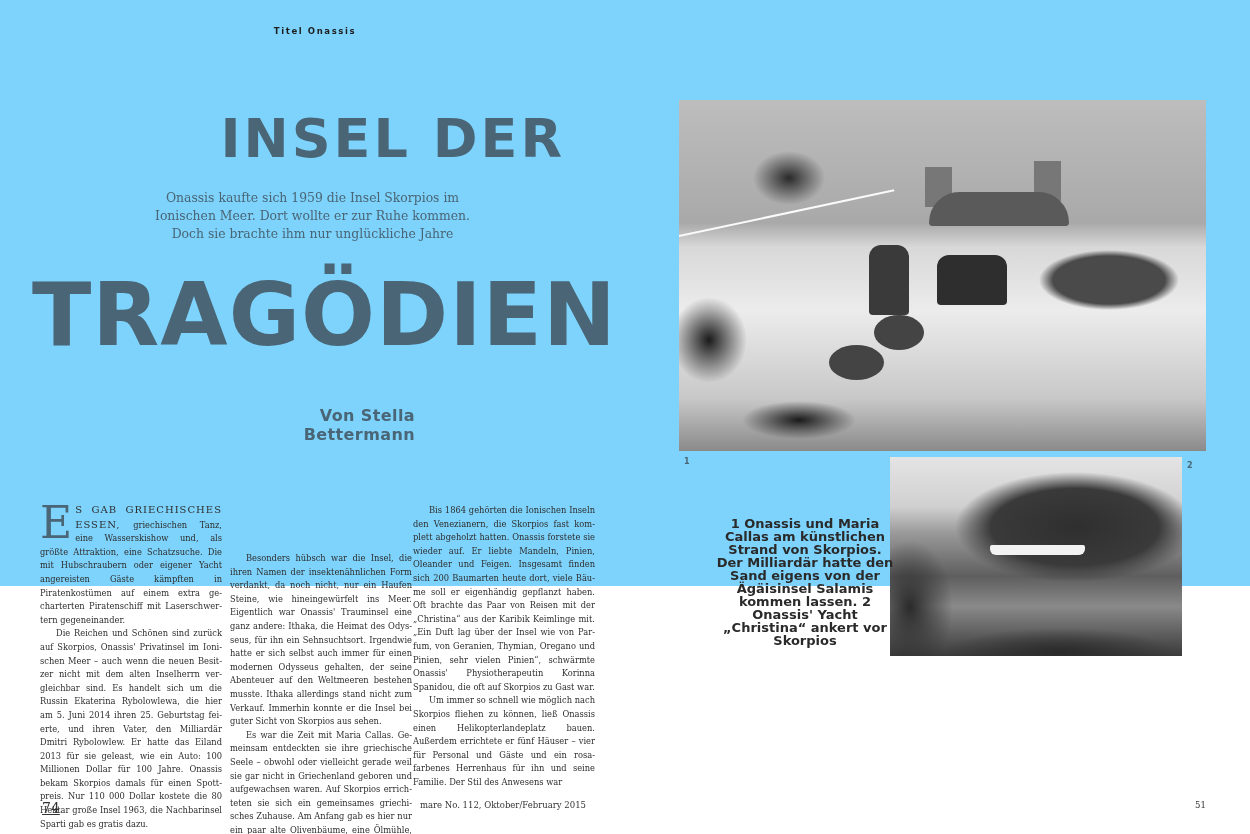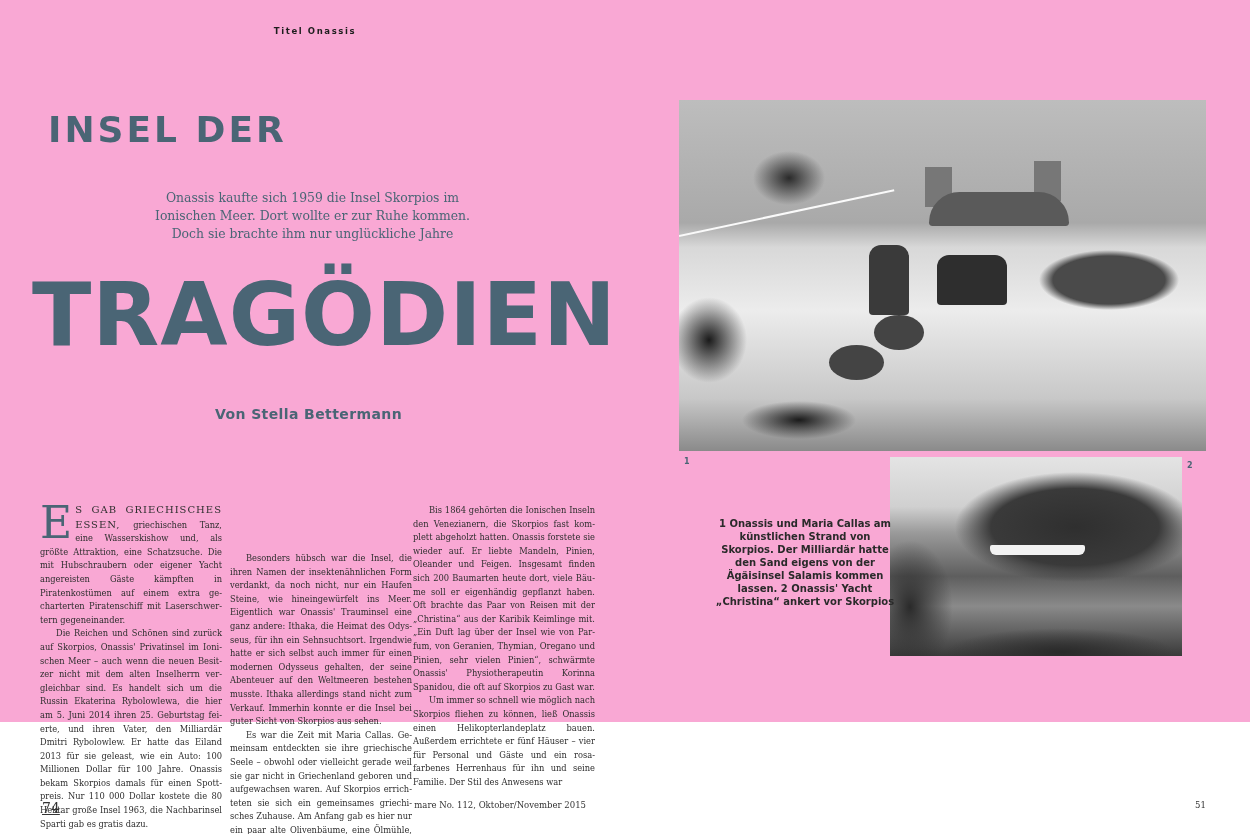--- a/index.html
+++ b/index.html
@@ -1,44 +1,44 @@
 <!DOCTYPE html>
 <html><head>
 <meta charset="utf-8">
 <style>
   * { box-sizing: border-box; margin: 0; padding: 0; }
   html, body { width: 1250px; height: 834px; background: #fff; overflow: hidden; }
   body { position: relative; font-family: "DejaVu Serif", serif; color: #3a3a3a; }
 
-  .page { position: absolute; top: 0; height: 722px; background: #f9a8d4; }
+  .page { position: absolute; top: 0; height: 586px; background: #7dd3fc; }
   .page-left { left: 0; width: 625px; }
   .page-right { left: 625px; width: 625px; }
 
   .kicker {
     position: absolute; left: 240px; top: 26px; width: 150px; text-align: center;
     font-family: "DejaVu Sans", sans-serif; font-weight: bold; font-size: 8.5px;
     letter-spacing: 1.6px; color: #1e1e1e;
   }
   .title-1 {
-    position: absolute; left: 48px; top: 112px; width: 505px; text-align: left;
-    font-family: "DejaVu Sans", sans-serif; font-weight: bold; font-size: 36px;
+    position: absolute; left: 60px; top: 112px; width: 505px; text-align: right;
+    font-family: "DejaVu Sans", sans-serif; font-weight: bold; font-size: 54px;
     letter-spacing: 3px; color: #4a6575; line-height: 1;
   }
   .subtitle {
     position: absolute; left: 140px; top: 189px; width: 345px; text-align: center;
     font-family: "DejaVu Serif", serif; font-size: 12.4px; line-height: 18px; color: #4a6575;
   }
   .title-2 {
     position: absolute; left: 32px; top: 272px; width: 565px; text-align: left;
     font-family: "DejaVu Sans", sans-serif; font-weight: bold; font-size: 87px;
     letter-spacing: 1px; color: #4a6575; line-height: 1;
   }
   .byline {
-    position: absolute; left: 215px; top: 406px; width: 200px; text-align: left;
-    font-family: "DejaVu Sans", sans-serif; font-weight: bold; font-size: 14px;
+    position: absolute; left: 215px; top: 406px; width: 200px; text-align: right;
+    font-family: "DejaVu Sans", sans-serif; font-weight: bold; font-size: 16px;
     letter-spacing: 0.4px; color: #4a6575;
   }
 
   .col {
     position: absolute; top: 503px; width: 182px;
     font-family: "DejaVu Serif", serif; font-size: 8.3px; line-height: 13.6px;
     text-align: justify; hyphens: manual; color: #2e2e2e;
   }
   .col-1 { left: 40px; }
   .col-2 { left: 230px; top: 504px; margin-top: 48px; }
@@ -106,21 +106,21 @@
 
   .photo-num {
     position: absolute; font-family: "DejaVu Sans", sans-serif; font-weight: bold;
     font-size: 8px; color: #4a6575;
   }
   .photo-num-1 { left: 59px; top: 457px; }
   .photo-num-2 { left: 562px; top: 461px; }
 
   .caption {
     position: absolute; left: 90px; top: 517px; width: 180px; text-align: center;
-    font-family: "DejaVu Sans", sans-serif; font-weight: bold; font-size: 10px;
+    font-family: "DejaVu Sans", sans-serif; font-weight: bold; font-size: 13px;
     line-height: 13px; color: #2a2a2a;
   }
 </style>
 </head>
 <body>
 
 <div class="page page-left">
   <div class="kicker">Titel Onassis</div>
   <h1 class="title-1">INSEL DER</h1>
   <p class="subtitle">Onassis kaufte sich 1959 die Insel Skorpios im Ionischen Meer. Dort wollte er zur Ruhe kommen. Doch sie brachte ihm nur unglückliche Jahre</p>
@@ -138,21 +138,21 @@
     <p class="indent">Besonders hübsch war die Insel, die ihren Namen der insektenähnlichen Form verdankt, da noch nicht, nur ein Haufen Steine, wie hineingewürfelt ins Meer. Eigentlich war Onassis' Trauminsel eine ganz andere: Ithaka, die Heimat des Odys­seus, für ihn ein Sehnsuchtsort. Irgendwie hatte er sich selbst auch immer für einen modernen Odysseus gehalten, der seine Abenteuer auf den Weltmeeren bestehen musste. Ithaka allerdings stand nicht zum Verkauf. Immerhin konnte er die Insel bei guter Sicht von Skorpios aus sehen.</p>
     <p class="indent">Es war die Zeit mit Maria Callas. Ge­meinsam entdeckten sie ihre griechische Seele – obwohl oder vielleicht gerade weil sie gar nicht in Griechenland geboren und aufgewachsen waren. Auf Skorpios errich­teten sie sich ein gemeinsames griechi­sches Zuhause. Am Anfang gab es hier nur ein paar alte Olivenbäume, eine Ölmühle, eine Kapelle und einen Stall. Und keinen einzigen ordentlichen Strand. Dem schaff­</p>
   </div>
 
   <div class="col col-3">
     <p class="indent">Bis 1864 gehörten die Ionischen Inseln den Venezianern, die Skorpios fast kom­plett abgeholzt hatten. Onassis forstete sie wieder auf. Er liebte Mandeln, Pinien, Oleander und Feigen. Insgesamt finden sich 200 Baumarten heute dort, viele Bäu­me soll er eigenhändig gepflanzt haben. Oft brachte das Paar von Reisen mit der „Christina“ aus der Karibik Keimlinge mit. „Ein Duft lag über der Insel wie von Par­fum, von Geranien, Thymian, Oregano und Pinien, sehr vielen Pinien“, schwärm­te Onassis' Physiotherapeutin Korinna Spanidou, die oft auf Skorpios zu Gast war.</p>
     <p class="indent">Um immer so schnell wie möglich nach Skorpios fliehen zu können, ließ Onassis einen Helikopterlandeplatz bau­en. Außerdem errichtete er fünf Häuser – vier für Personal und Gäste und ein rosa­farbenes Herrenhaus für ihn und seine Familie. Der Stil des Anwesens war</p>
   </div>
 
   <div class="folio-left">74</div>
-  <div class="issue-line">mare No. 112, Oktober/November 2015</div>
+  <div class="issue-line">mare No. 112, Oktober/February 2015</div>
 </div>
 
 <div class="page page-right">
   <div class="photo photo-1">
     <div class="rope"></div>
     <div class="pillar pillar-a"></div>
     <div class="pillar pillar-b"></div>
     <div class="umbrella"></div>
     <div class="figure figure-a"></div>
     <div class="figure figure-b"></div>

